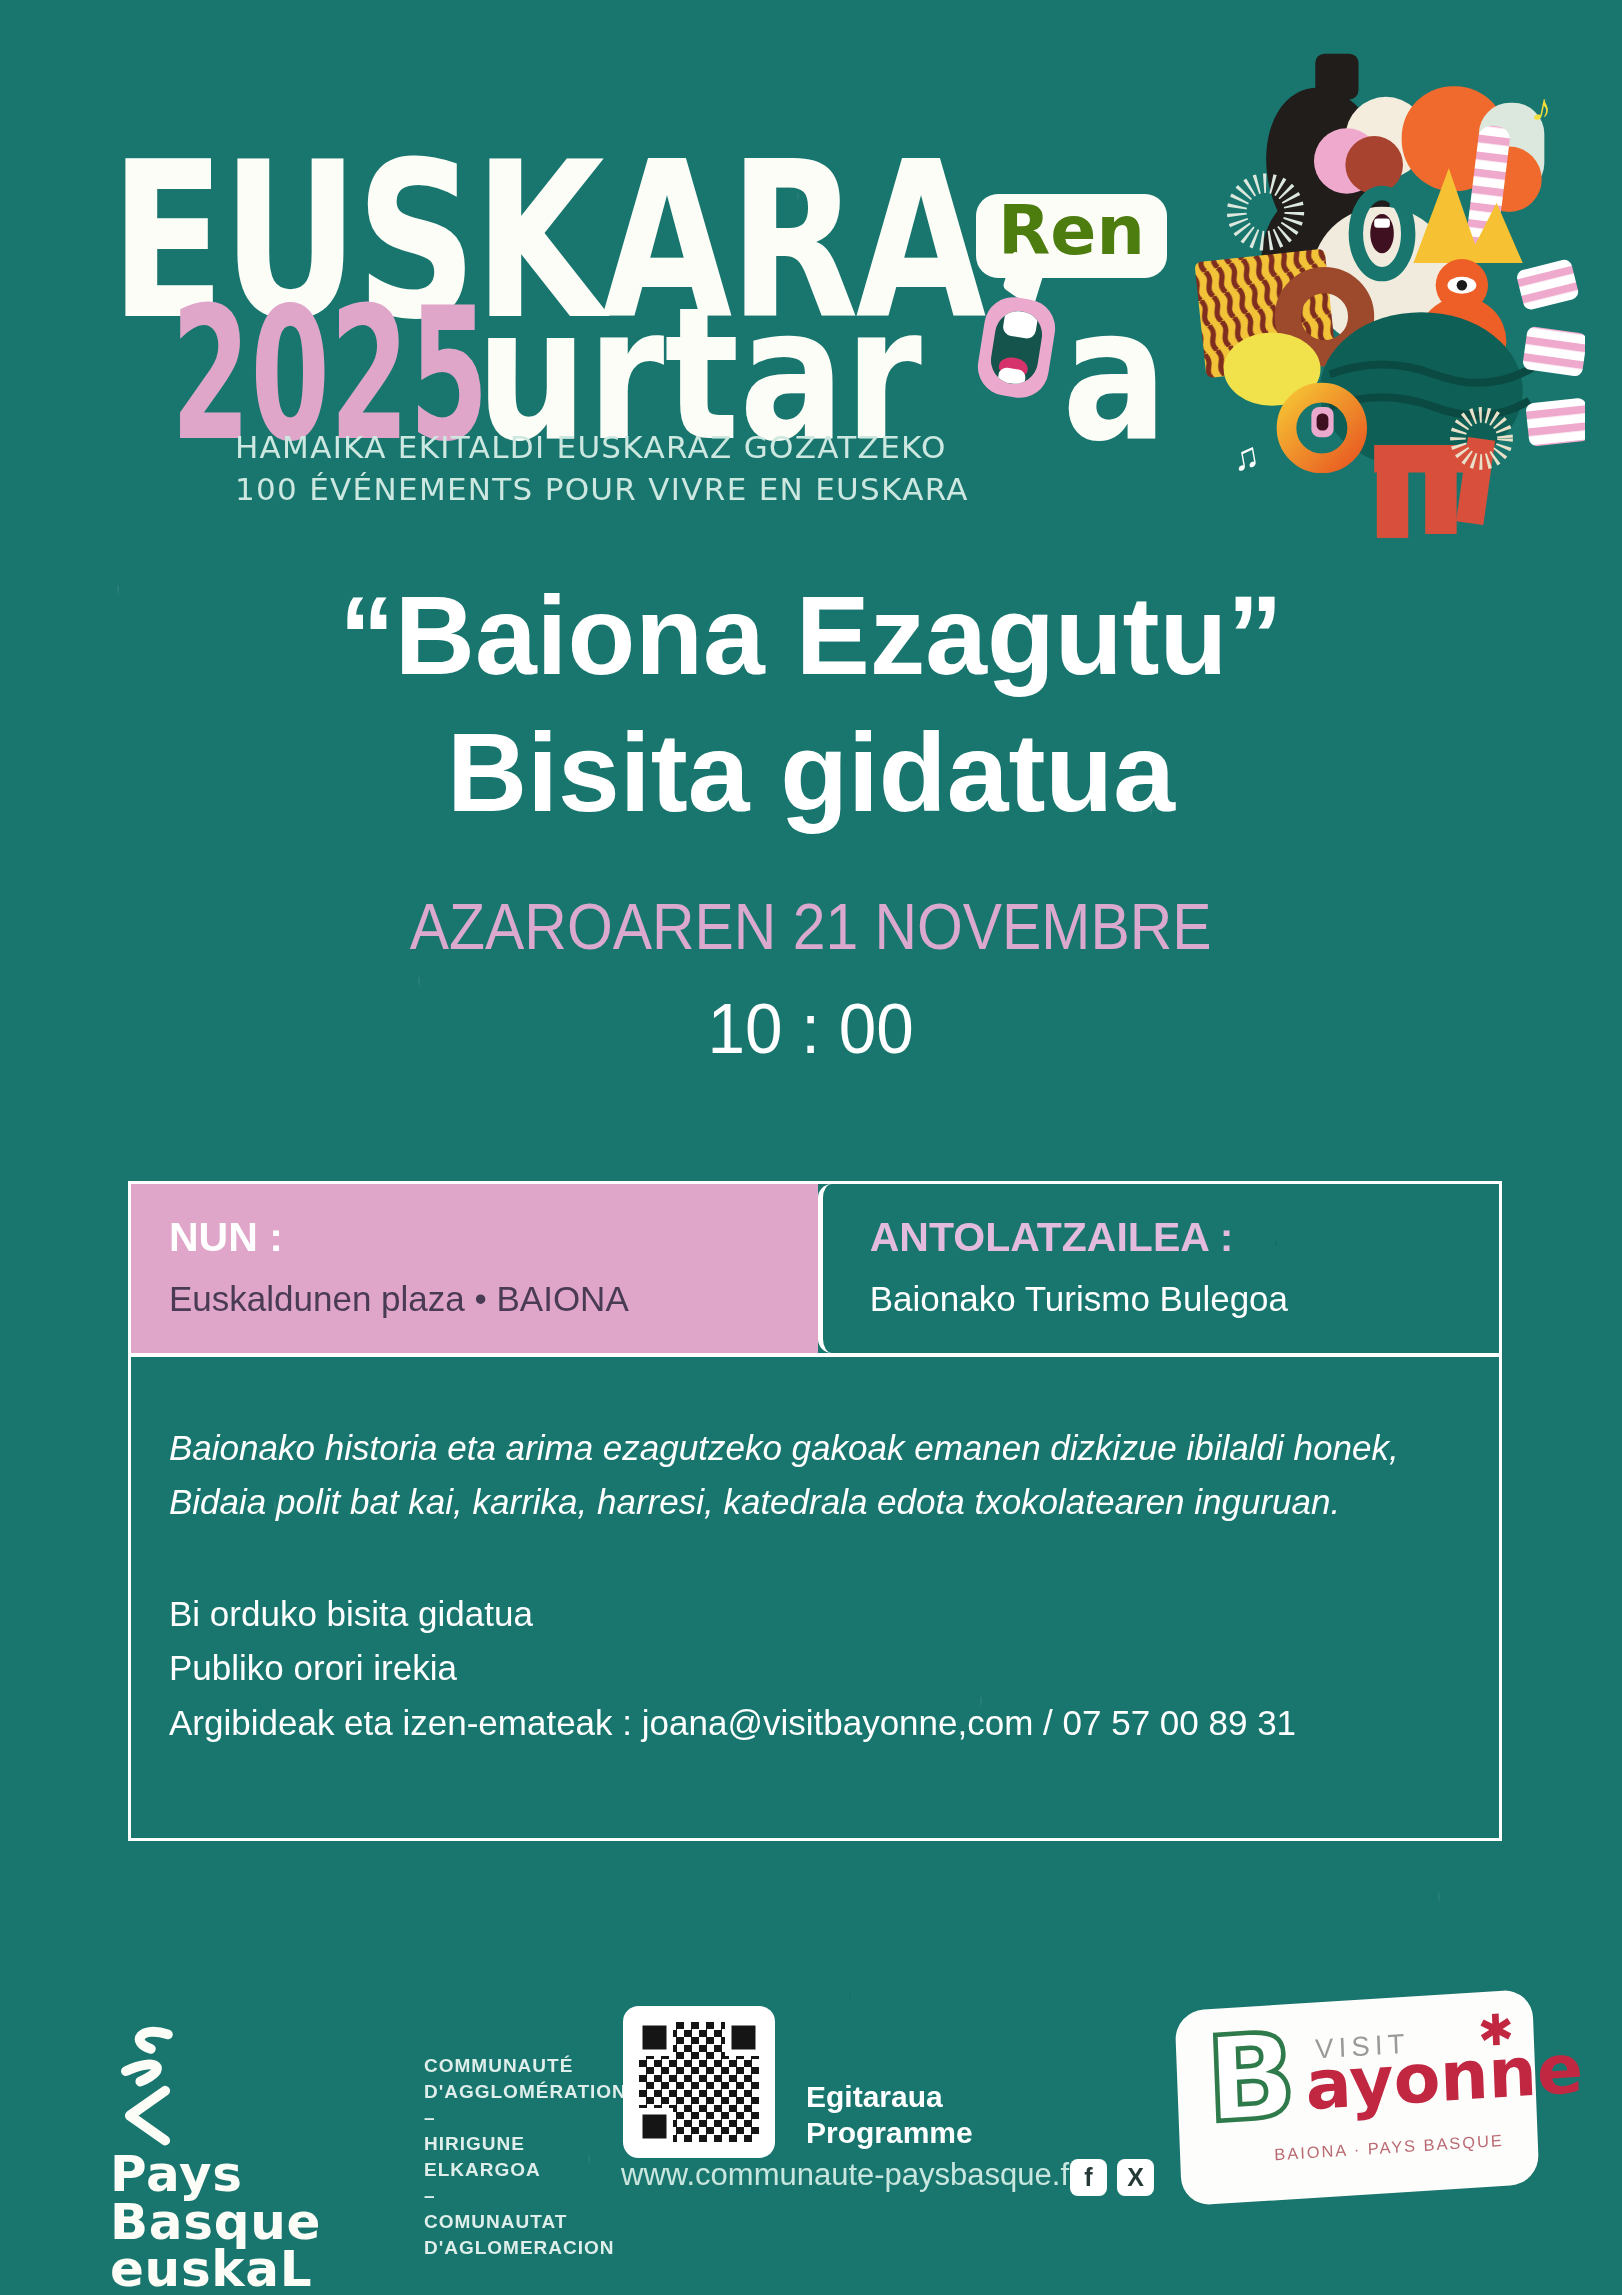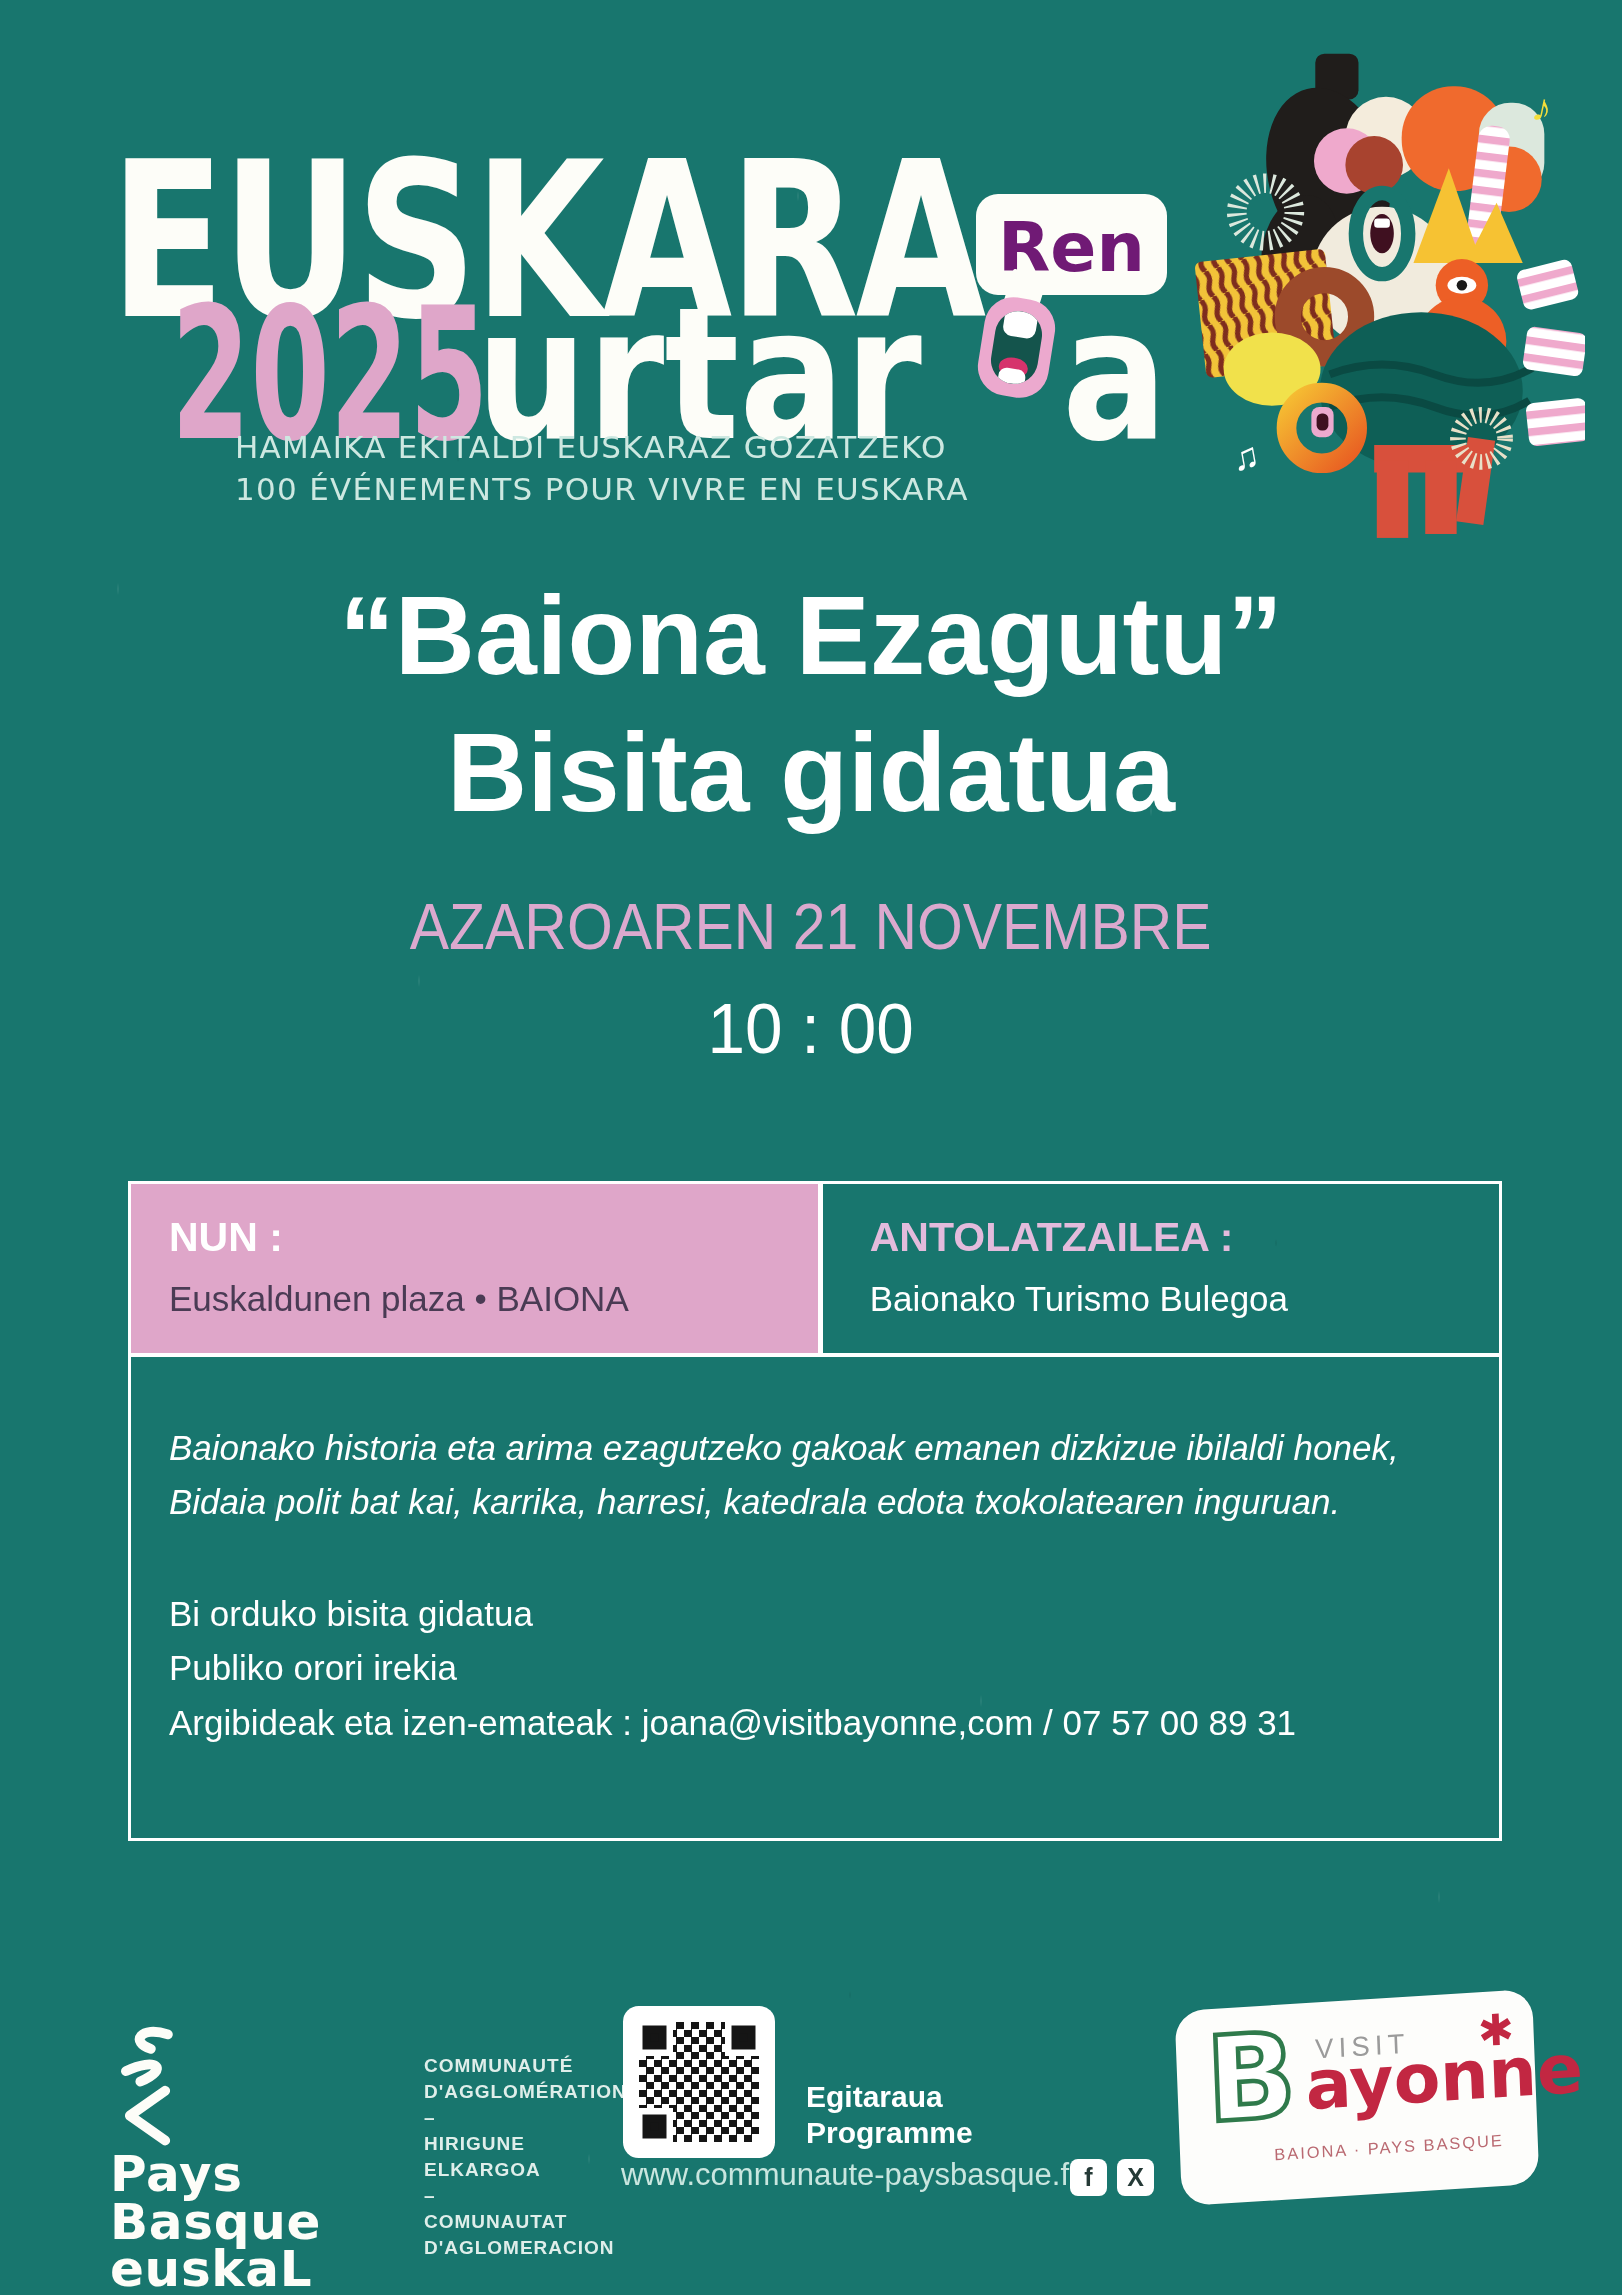--- a/index.html
+++ b/index.html
@@ -24,23 +24,23 @@
       radial-gradient(1.3px 6.5px at 1276px 1243px, rgba(0,30,26,.18), transparent 70%),
       radial-gradient(1.3px 6.5px at 458px 458px, rgba(0,30,26,.16), transparent 70%),
       radial-gradient(1.3px 6.5px at 850px 1995px, rgba(0,30,26,.16), transparent 70%);
   }
 
   
   .logo-word1{position:absolute;left:110px;top:134px;white-space:nowrap;}
   .logo-word1 span{display:inline-block;transform:scaleX(.78);transform-origin:left;
     font-family:"DejaVu Sans",sans-serif;font-weight:700;font-size:216px;line-height:1;
     letter-spacing:-3.9px;color:#FDFDF8;}
-  .ren-bubble{position:absolute;left:976px;top:194px;background:#FDFDF8;color:#701a75;
+  .ren-bubble{position:absolute;left:976px;top:194px;background:#FDFDF8;color:#4d7c0f;
     font-family:"DejaVu Sans",sans-serif;font-weight:700;font-size:68px;line-height:1;
-    padding:20px 22px 13px;border-radius:22px;}
+    padding:3px 22px 13px;border-radius:22px;}
   .ren-bubble::after{content:"";position:absolute;left:29px;bottom:-19.6px;width:37px;height:37px;
     background:#FDFDF8;transform:rotate(35deg) skewX(18deg);border-radius:3.9px;}
   .logo-line2{position:absolute;left:171px;top:273px;display:flex;align-items:baseline;white-space:nowrap;}
   .logo-year{display:inline-block;width:296px;transform:scaleX(.62);transform-origin:left;
     font-family:"DejaVu Sans",sans-serif;font-weight:700;font-size:184px;line-height:1.1;color:#DFA6C9;}
   .logo-word2a{display:inline-block;width:504px;transform:scaleX(.85);transform-origin:left;
     font-family:"DejaVu Sans",sans-serif;font-weight:700;font-size:184px;line-height:1.1;color:#FDFDF8;margin-left:9.2px;}
   .logo-word2b{display:inline-block;width:108px;transform:scaleX(.85);transform-origin:left;
     font-family:"DejaVu Sans",sans-serif;font-weight:700;font-size:184px;line-height:1.1;color:#FDFDF8;}
   .mouth{position:relative;display:inline-block;width:71px;height:99px;background:#ECA9CE;
@@ -64,21 +64,21 @@
   .date-line span{display:inline-block;transform:scaleX(.92);}
   .time-line{position:absolute;left:0;right:0;top:993px;text-align:center;
     font-size:71px;line-height:1;color:#FFFFFF;}
   .time-line span{display:inline-block;transform:scaleX(.95);}
 
   
   .info-box{position:absolute;left:128px;top:1181px;width:1374px;box-sizing:border-box;
     border:3.9px solid #fff;}
   .info-header{display:flex;border-bottom:4.6px solid #fff;}
   .cell-left{width:50.2%;box-sizing:border-box;background:#DFA6C9;padding:33px 38px;min-height:167px;}
-  .cell-right{flex:1;box-sizing:border-box;border-left:5.2px solid #fff;padding:33px 47px;min-height:167px;}
+  .cell-right{flex:1;box-sizing:border-box;border-left:5.2px solid #fff;padding:33px 47px;min-height:167px;border-radius:14px;}
   .cell-label{font-weight:700;font-size:41px;line-height:1;margin-bottom:19.6px;}
   .cell-left .cell-label{color:#FFFFFF;}
   .cell-right .cell-label{color:#E3BBDC;}
   .cell-value{font-size:35px;line-height:1.2;}
   .cell-left .cell-value{color:#4A3B54;}
   .cell-right .cell-value{color:#FFFFFF;}
   .info-body{box-sizing:border-box;min-height:481px;padding:64px 38px 39px;}
   .descr{font-style:italic;font-size:35px;line-height:1.55;color:#FFFFFF;}
   .details{margin-top:58px;font-size:35px;line-height:1.55;color:#FFFFFF;}
 

